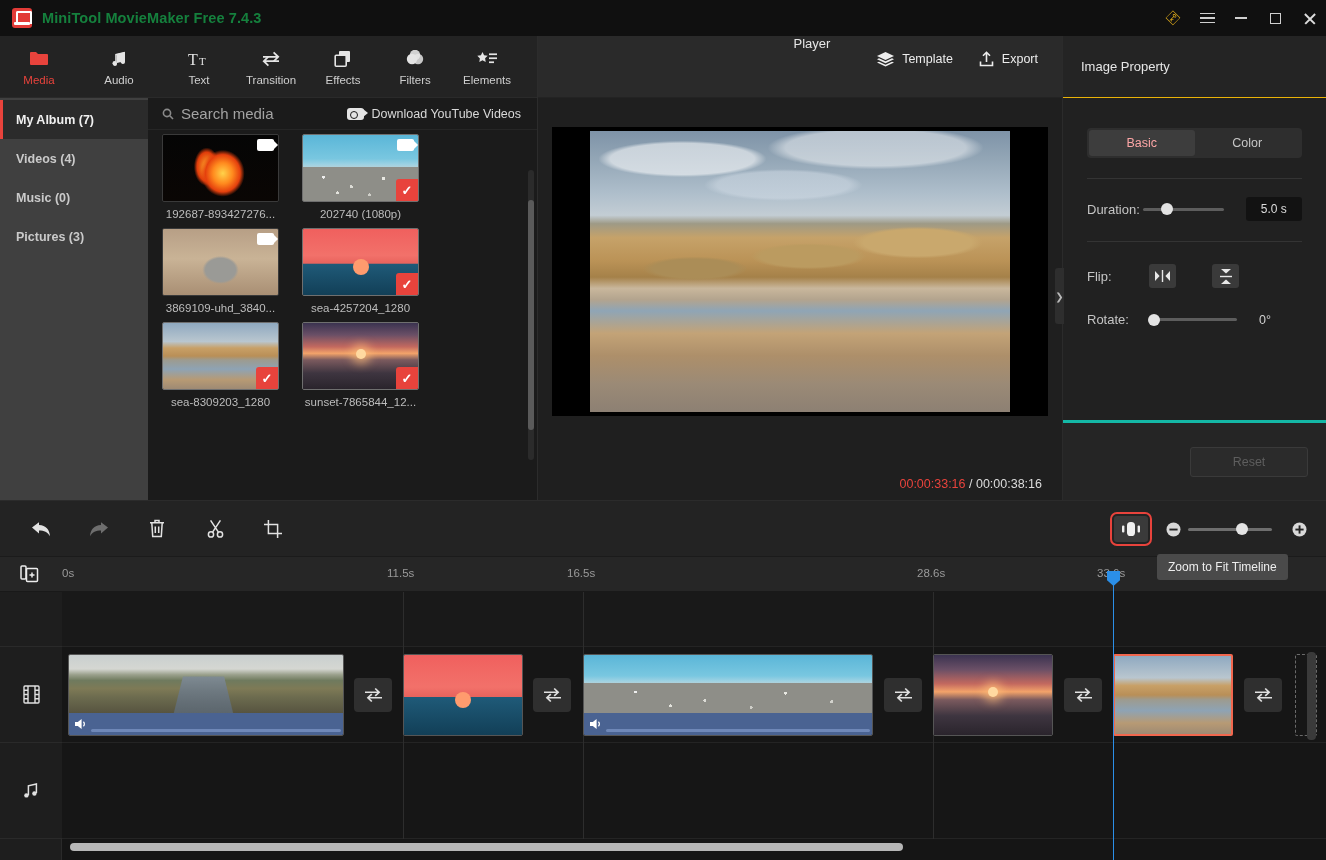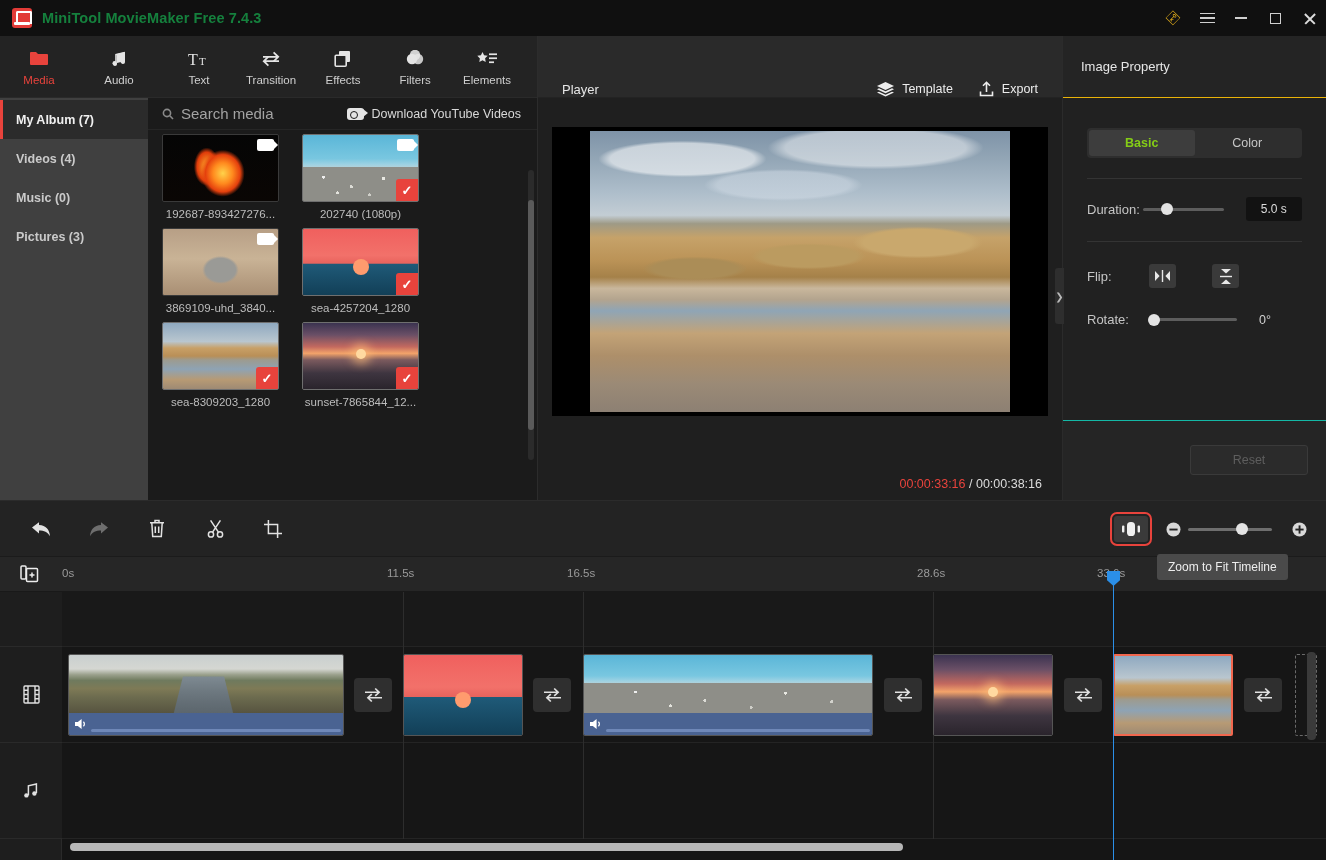--- a/index.html
+++ b/index.html
@@ -159,22 +159,23 @@
      linear-gradient(#c9cfcf 0%, #d5d7d2 24%, #9aa08c 34%, #6f7a5e 44%,
                      #7e7a56 58%, #6b6a4e 74%, #575440 100%);}
   .art-rail:after{content:"";position:absolute;left:40%;top:30%;width:18%;height:70%;
      background:linear-gradient(#7f8b93,#5a646b);transform:perspective(40px) rotateX(22deg);}
 
   
   .player{
     position:absolute;left:538px;top:36px;width:524px;height:464px;background:#1f1f1f;
   }
   .player-head{
-    height:62px;background:#2a2a2a;display:flex;align-items:flex-end;
+    height:62px;background:#2a2a2a;display:flex;align-items:center;
     border-bottom:1px solid #232323;
+    flex-direction:column;
   }
   .player-title{ padding-left:24px;font-size:13px;color:#e6e6e6; }
   .ph-actions{ margin-left:auto;display:flex;gap:26px;padding-right:24px; }
   .ph-btn{ display:flex;align-items:center;gap:8px;color:#ededed;font-size:12.5px;cursor:default;}
   .stage{
     position:absolute;left:14px;top:91px;width:496px;height:289px;background:#000;
     display:flex;align-items:center;justify-content:center;
   }
   .stage .pic{ width:420px;height:281px; }
   .stage .bar{width:38px;height:289px;background:#000;}
@@ -224,35 +225,35 @@
     border-left:1px solid #2b2b2b;
   }
   .prop-head{height:62px;display:flex;align-items:center;padding-left:18px;
     border-bottom:1px solid #eab308;background:#242424;font-size:13px;color:#e6e6e6;}
   .seg{
     margin:30px 24px 0; height:30px;background:#2e2e2e;border-radius:4px;display:flex;
     padding:2px;
   }
   .seg div{ flex:1;display:flex;align-items:center;justify-content:center;font-size:12.5px;
     color:#c7c7c7;border-radius:3px;cursor:default;}
-  .seg div.on{ background:#3d3d3d;color:#84cc16;font-weight:bold; }
+  .seg div.on{ background:#3d3d3d;color:#fca5a5; }
   .hr{ height:1px;background:#343434;margin:20px 24px 0; }
   .row{ display:flex;align-items:center;margin:18px 24px 0; }
   .row .lab{ width:62px;font-size:13px;color:#c5c5c5; }
   .sld{ width:88px;height:3px;background:#5d5d5d;border-radius:2px;position:relative; }
   .sld i{ position:absolute;top:-4.5px;width:12px;height:12px;border-radius:50%;background:#e3e3e3;display:block;}
   .durbox{ margin-left:22px;width:62px;height:24px;background:#121212;border-radius:3px;
     display:flex;align-items:center;justify-content:center;font-size:12px;color:#dcdcdc;}
   .apply{ margin:12px 24px 0 auto;width:102px;height:28px;background:#3b3b3b;border-radius:3px;
     display:flex;align-items:center;justify-content:center;font-size:12.5px;color:#ebebeb;cursor:default;}
   .flipbtn{ width:27px;height:24px;background:#3a3a3a;border-radius:3px;display:flex;
     align-items:center;justify-content:center;margin-right:36px;cursor:default;}
   .degv{ margin-left:22px;font-size:12.5px;color:#d2d2d2; }
   .prop-foot{ position:absolute;left:0;right:0;bottom:0;height:80px;background:#252525;
-    border-top:1px solid #14b8a6;}
+    border-top:3px solid #14b8a6;}
   .reset{ position:absolute;right:18px;top:24px;width:118px;height:30px;background:#2b2b2b;
     border:1px solid #3a3a3a;border-radius:3px;display:flex;align-items:center;
     justify-content:center;font-size:12.5px;color:#5e5e5e;cursor:default;}
   .collapse{
     position:absolute;left:-8px;top:232px;width:9px;height:56px;background:#2e2e2e;
     border-radius:3px 0 0 3px;display:flex;align-items:center;justify-content:center;
     color:#b9b9b9;font-size:10px;cursor:default;
   }
 
   

